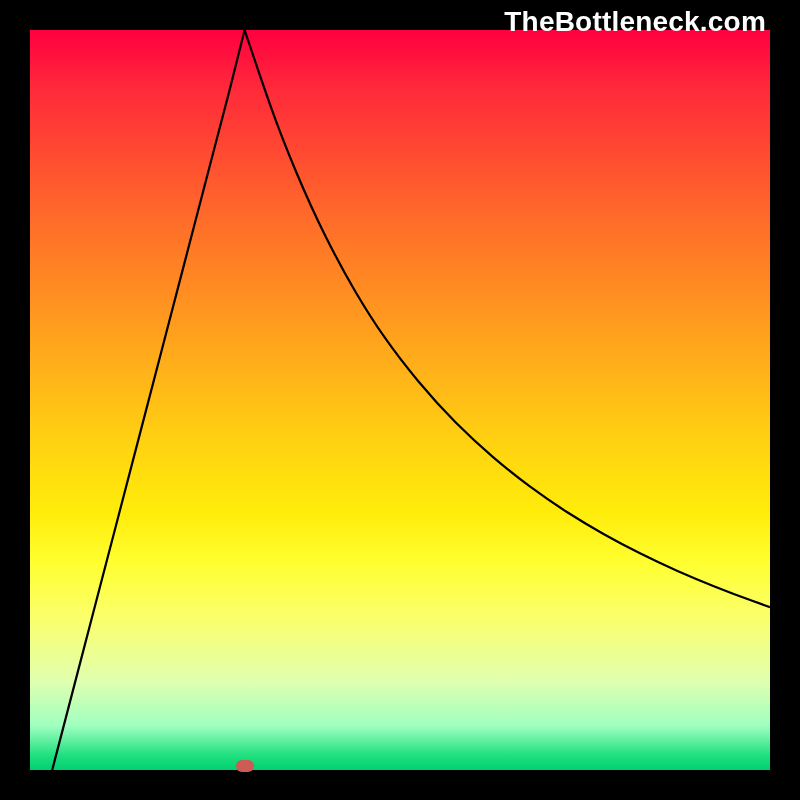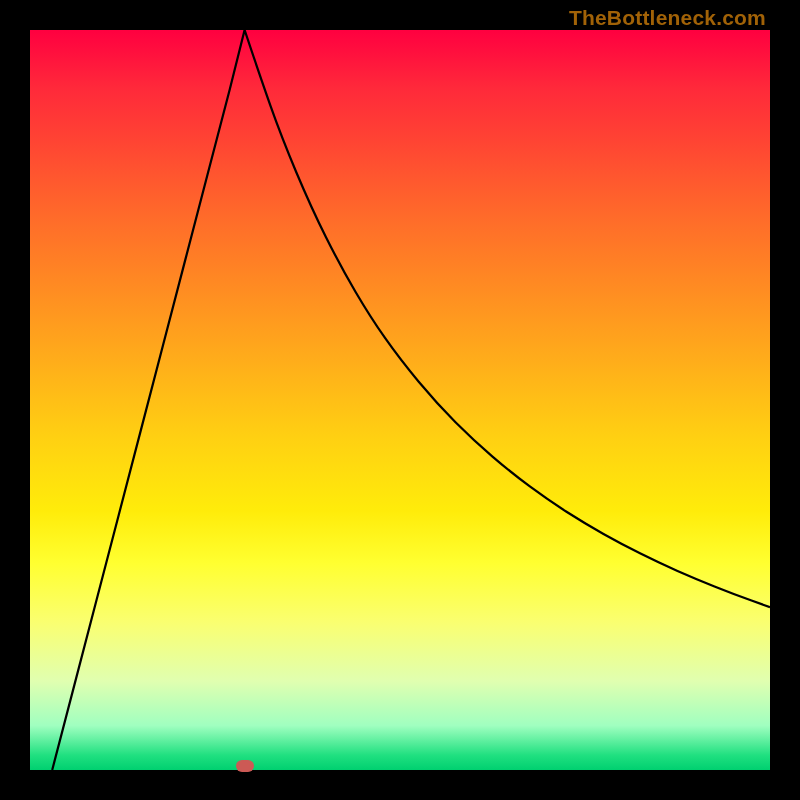--- a/index.html
+++ b/index.html
@@ -31,23 +31,23 @@
       #a0ffc0 94%,
       #20e080 98%,
       #00d070 100%
     );
   }
   .watermark {
     position: absolute;
     top: 6px;
     right: 34px;
     font-family: Arial, Helvetica, sans-serif;
-    font-size: 21px;
+    font-size: 28px;
     font-weight: 600;
-    color: #a16207;
+    color: #ffffff;
     letter-spacing: 0.2px;
   }
   svg.curve {
     position: absolute;
     left: 0; top: 0;
     width: 740px; height: 740px;
   }
   .marker {
     position: absolute;
     width: 18px;

